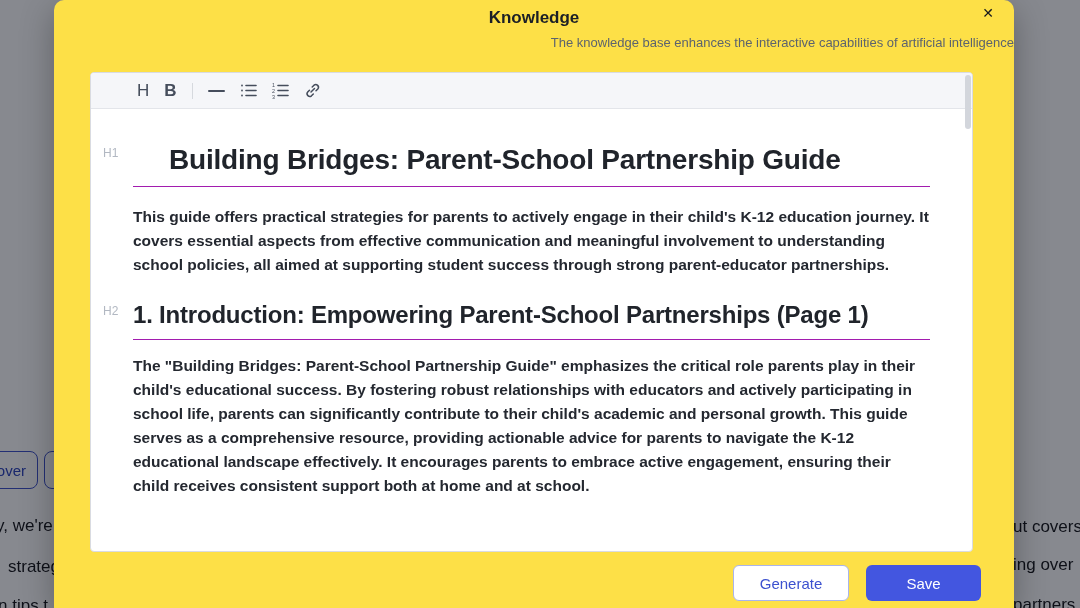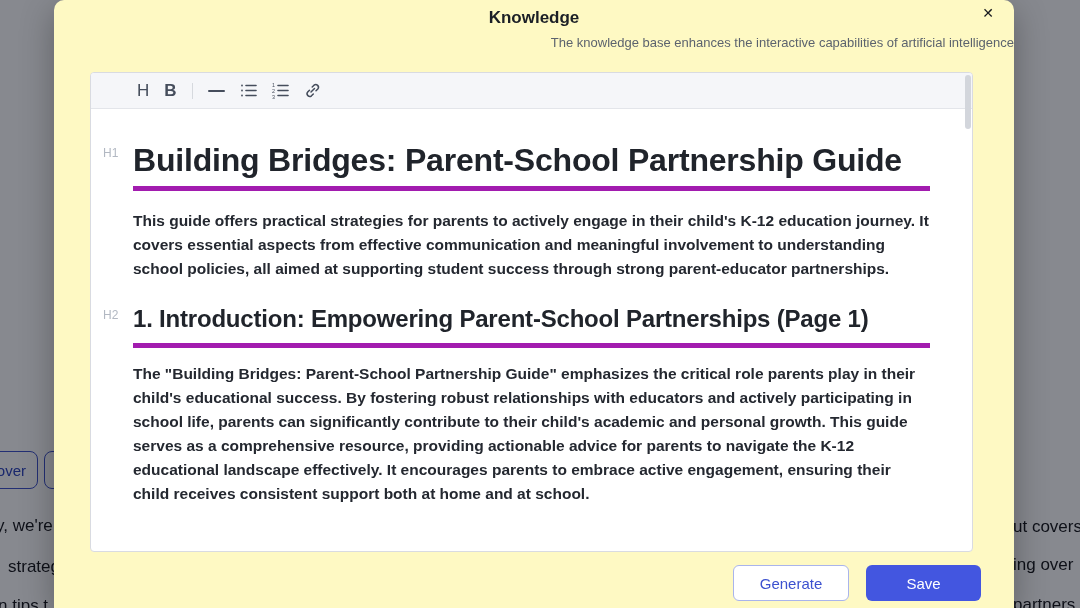--- a/index.html
+++ b/index.html
@@ -19,21 +19,21 @@
   }
   .bg-btn--1 { left:-66px; top:451px; width:104px; }
   .bg-btn--2 { left:44px;  top:451px; width:80px;  }
   .bg-text { position:absolute; font-size:17px; color:#17181c; white-space:nowrap; }
 
   .overlay { position:absolute; inset:0; background:rgba(4,8,20,0.48); }
 
   
   .modal {
     position:absolute; left:54px; top:0; width:960px; height:608px;
-    background:#fef9c3; border-radius:10px 10px 0 0;
+    background:#fde047; border-radius:10px 10px 0 0;
     box-shadow:0 10px 34px rgba(0,0,0,0.3);
   }
   .modal-title {
     position:absolute; top:8px; left:0; right:0; text-align:center;
     font-size:17px; font-weight:700; color:#1b1f26;
   }
   .modal-subtitle {
     position:absolute; top:35px; left:0; right:0; text-align:right;
     font-size:13px; color:#5c636e;
   }
@@ -58,28 +58,28 @@
   .tb-minus { width:17px; height:2px; background:#454d5c; border-radius:1px; }
   .tb-svg { width:17px; height:17px; display:block; }
 
   .scroll-thumb {
     position:absolute; right:1px; top:2px; width:6px; height:54px;
     background:#d3d6dc; border-radius:3px;
   }
 
   .content { padding:34px 42px 0 42px; cursor:text; }
 
-  .hblock { position:relative; border-bottom:5px solid #a21caf; }
+  .hblock { position:relative; border-bottom:1px solid #a21caf; }
   .h-label {
     position:absolute; left:-30px; top:3px; font-size:12px; color:#b2b8c2;
     font-weight:400;
   }
   .content h1 {
-    font-size:32px; line-height:34px; font-weight:700; color:#20242b;
-    letter-spacing:-0.2px; padding-bottom:9px;
+    font-size:28px; line-height:34px; font-weight:700; color:#20242b;
+    letter-spacing:-0.2px; padding-bottom:9px;margin-left:36px;
   }
   .content h2 {
     font-size:24px; line-height:28px; font-weight:700; color:#20242b;
     letter-spacing:-0.2px; padding-bottom:10px;
   }
   .hblock--h1 { margin-bottom:18px; }
   .hblock--h2 { margin-top:24px; margin-bottom:14px; }
   .content p { font-size:15.5px; line-height:24px; color:#242830;font-weight:bold; }
 
   

